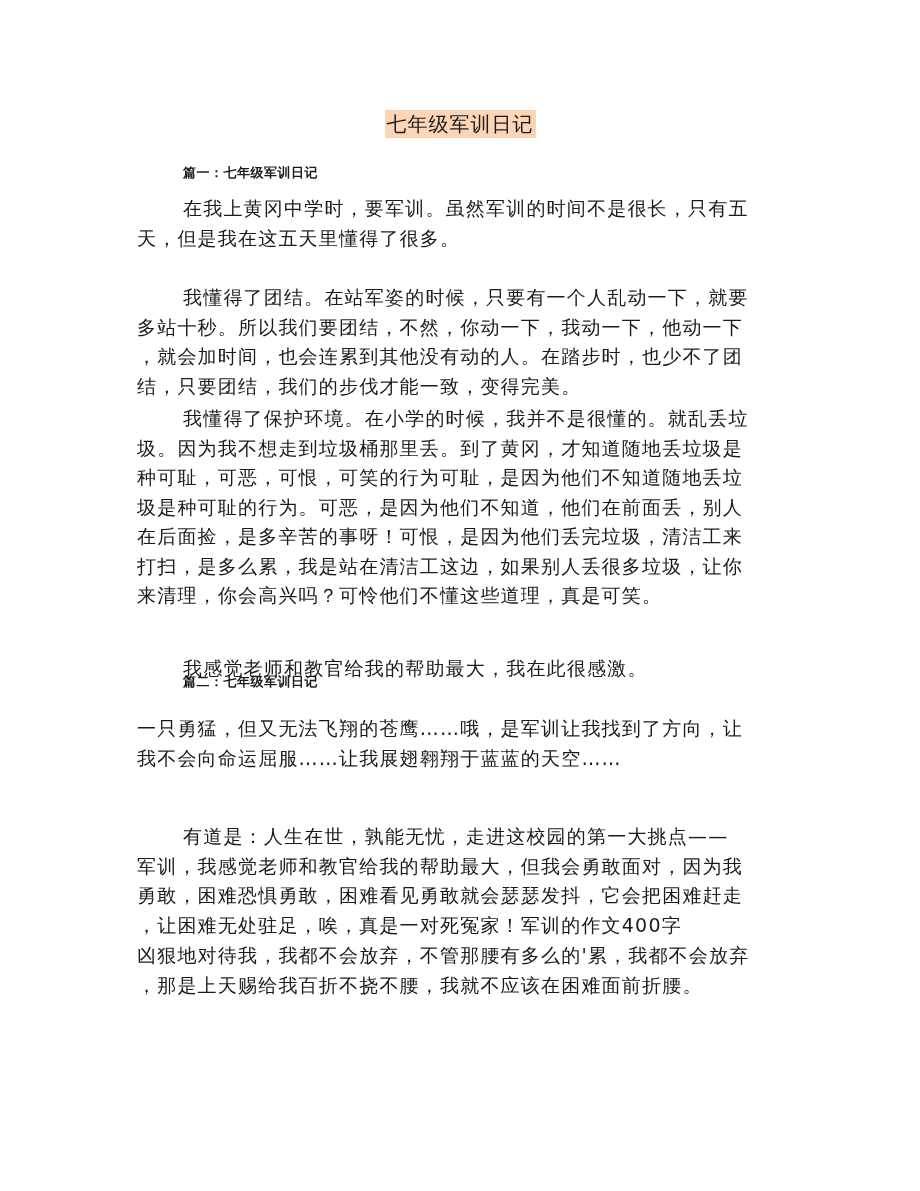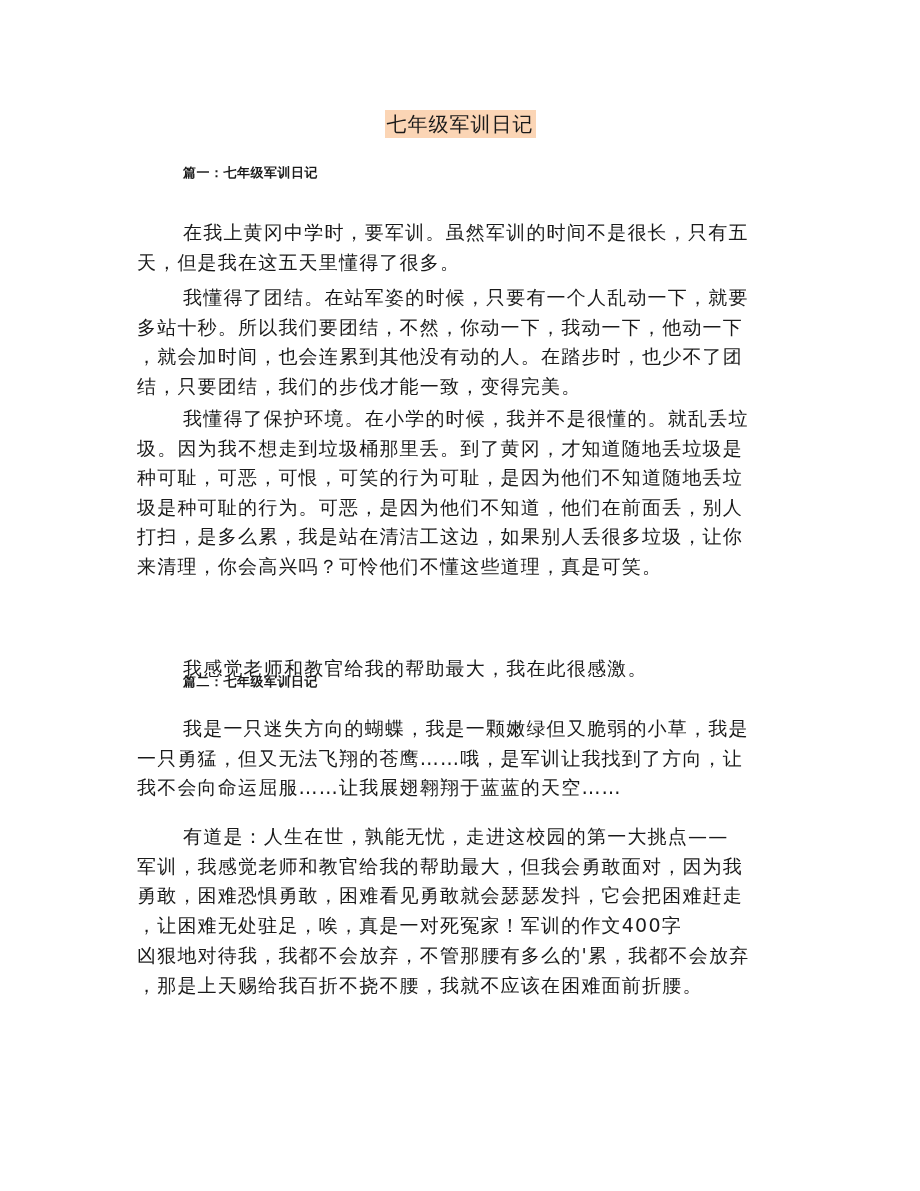--- a/index.html
+++ b/index.html
@@ -19,49 +19,49 @@
 </head>
 <body>
 
 <div class="page">
   <div class="title-wrap">
     <span class="title">七年级军训日记</span>
   </div>
 
   <div class="heading" style="top:160px">篇一：七年级军训日记</div>
 
-  <div class="para" style="top:218px">
+  <div class="para" style="top:194px">
     <span class="line indent">在我上黄冈中学时，要军训。虽然军训的时间不是很长，只有五</span>
     <span class="line">天，但是我在这五天里懂得了很多。</span>
   </div>
 
   <div class="para" style="top:283px">
     <span class="line indent">我懂得了团结。在站军姿的时候，只要有一个人乱动一下，就要</span>
     <span class="line">多站十秒。所以我们要团结，不然，你动一下，我动一下，他动一下</span>
     <span class="line">，就会加时间，也会连累到其他没有动的人。在踏步时，也少不了团</span>
     <span class="line">结，只要团结，我们的步伐才能一致，变得完美。</span>
   </div>
 
   <div class="para" style="top:404px">
     <span class="line indent">我懂得了保护环境。在小学的时候，我并不是很懂的。就乱丢垃</span>
     <span class="line">圾。因为我不想走到垃圾桶那里丢。到了黄冈，才知道随地丢垃圾是</span>
     <span class="line">种可耻，可恶，可恨，可笑的行为可耻，是因为他们不知道随地丢垃</span>
     <span class="line">圾是种可耻的行为。可恶，是因为他们不知道，他们在前面丢，别人</span>
+    <span class="line">在后面捡，是多辛苦的事呀！可恨，是因为他们丢完垃圾，清洁工来</span>
     <span class="line">打扫，是多么累，我是站在清洁工这边，如果别人丢很多垃圾，让你</span>
     <span class="line">来清理，你会高兴吗？可怜他们不懂这些道理，真是可笑。</span>
   </div>
 
   <div class="para" style="top:654px">
     <span class="line indent">我感觉老师和教官给我的帮助最大，我在此很感激。</span>
   </div>
 
   <div class="heading" style="top:669px">篇二：七年级军训日记</div>
 
   <div class="para" style="top:714px">
-    <span class="line indent">我是一只迷失方向的蝴蝶，我是一颗嫩绿但又脆弱的小草，我是</span>
     <span class="line">一只勇猛，但又无法飞翔的苍鹰……哦，是军训让我找到了方向，让</span>
     <span class="line">我不会向命运屈服……让我展翅翱翔于蓝蓝的天空……</span>
   </div>
 
   <div class="para" style="top:822px">
     <span class="line indent">有道是：人生在世，孰能无忧，走进这校园的第一大挑点——</span>
     <span class="line">军训，我感觉老师和教官给我的帮助最大，但我会勇敢面对，因为我</span>
     <span class="line">勇敢，困难恐惧勇敢，困难看见勇敢就会瑟瑟发抖，它会把困难赶走</span>
     <span class="line">，让困难无处驻足，唉，真是一对死冤家！军训的作文400字</span>
   </div>

